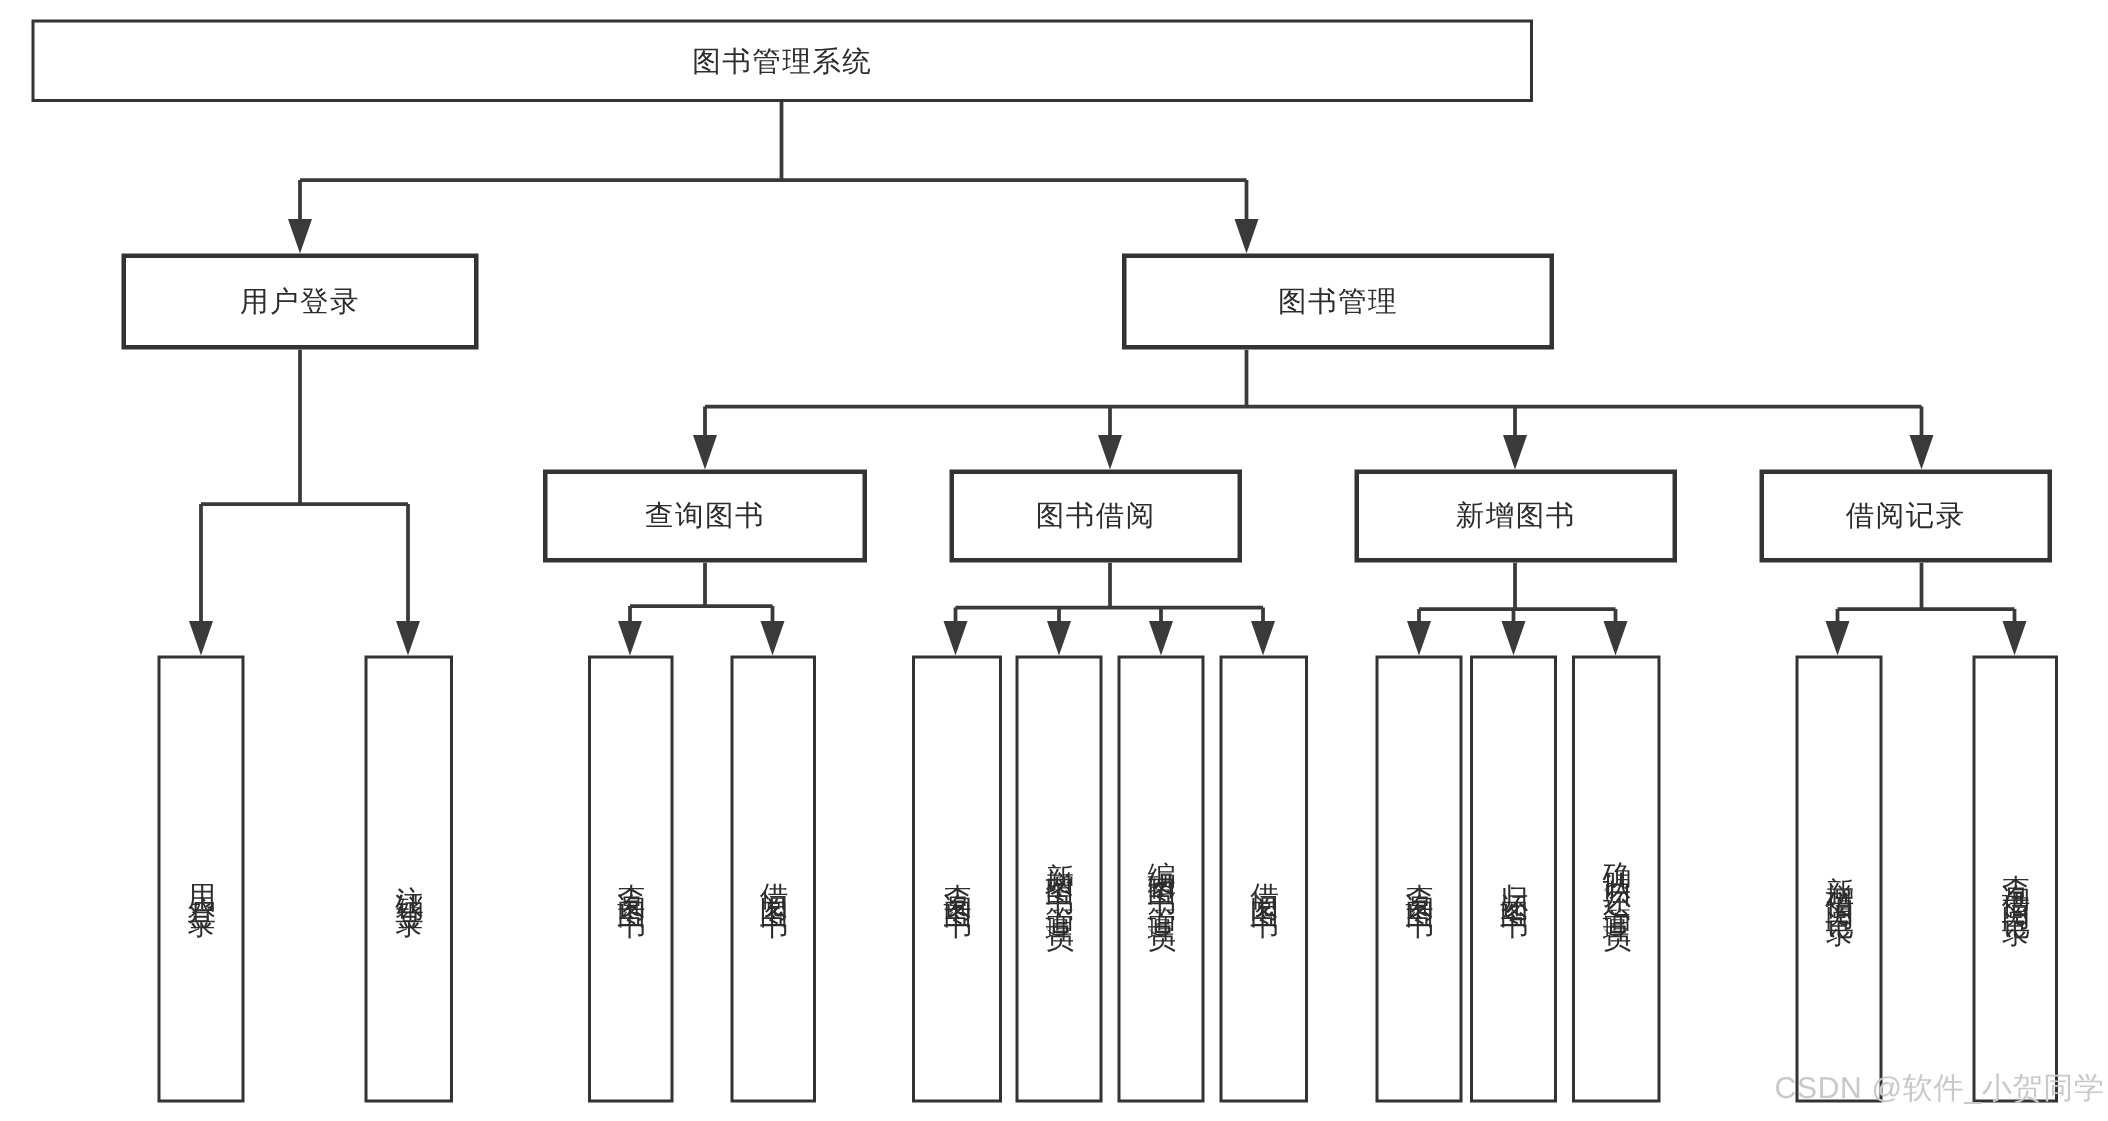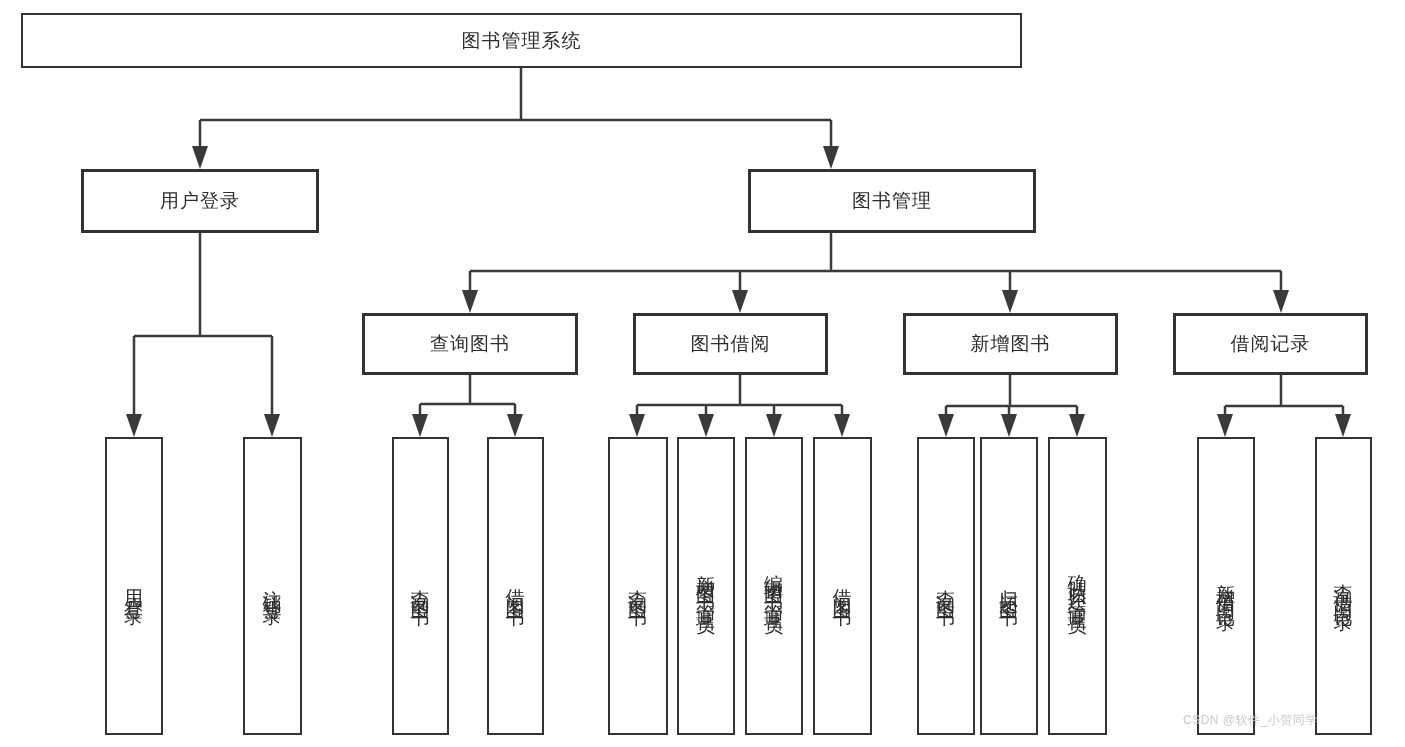--- a/index.html
+++ b/index.html
@@ -24,21 +24,21 @@
     font-size:19px;letter-spacing:1px;
   }
   .box.thin{border-width:2px;}
   .leaf{border-width:2px;}
   .vlbl{
     writing-mode:vertical-rl;text-orientation:mixed;
     letter-spacing:6px;line-height:1;white-space:nowrap;
   }
   .watermark{
     position:absolute;z-index:5;left:1183px;top:712px;
-    font-size:12px;letter-spacing:.5px;color:var(--watermark);
+    font-size:20px;letter-spacing:.5px;color:var(--watermark);
     white-space:nowrap;
   }
 </style>
 </head>
 <body>
 
 <div>
 
   <svg class="connectors" width="1405" height="747" viewBox="0 0 1405 747" aria-hidden="true">
     <path class="ln" d="

